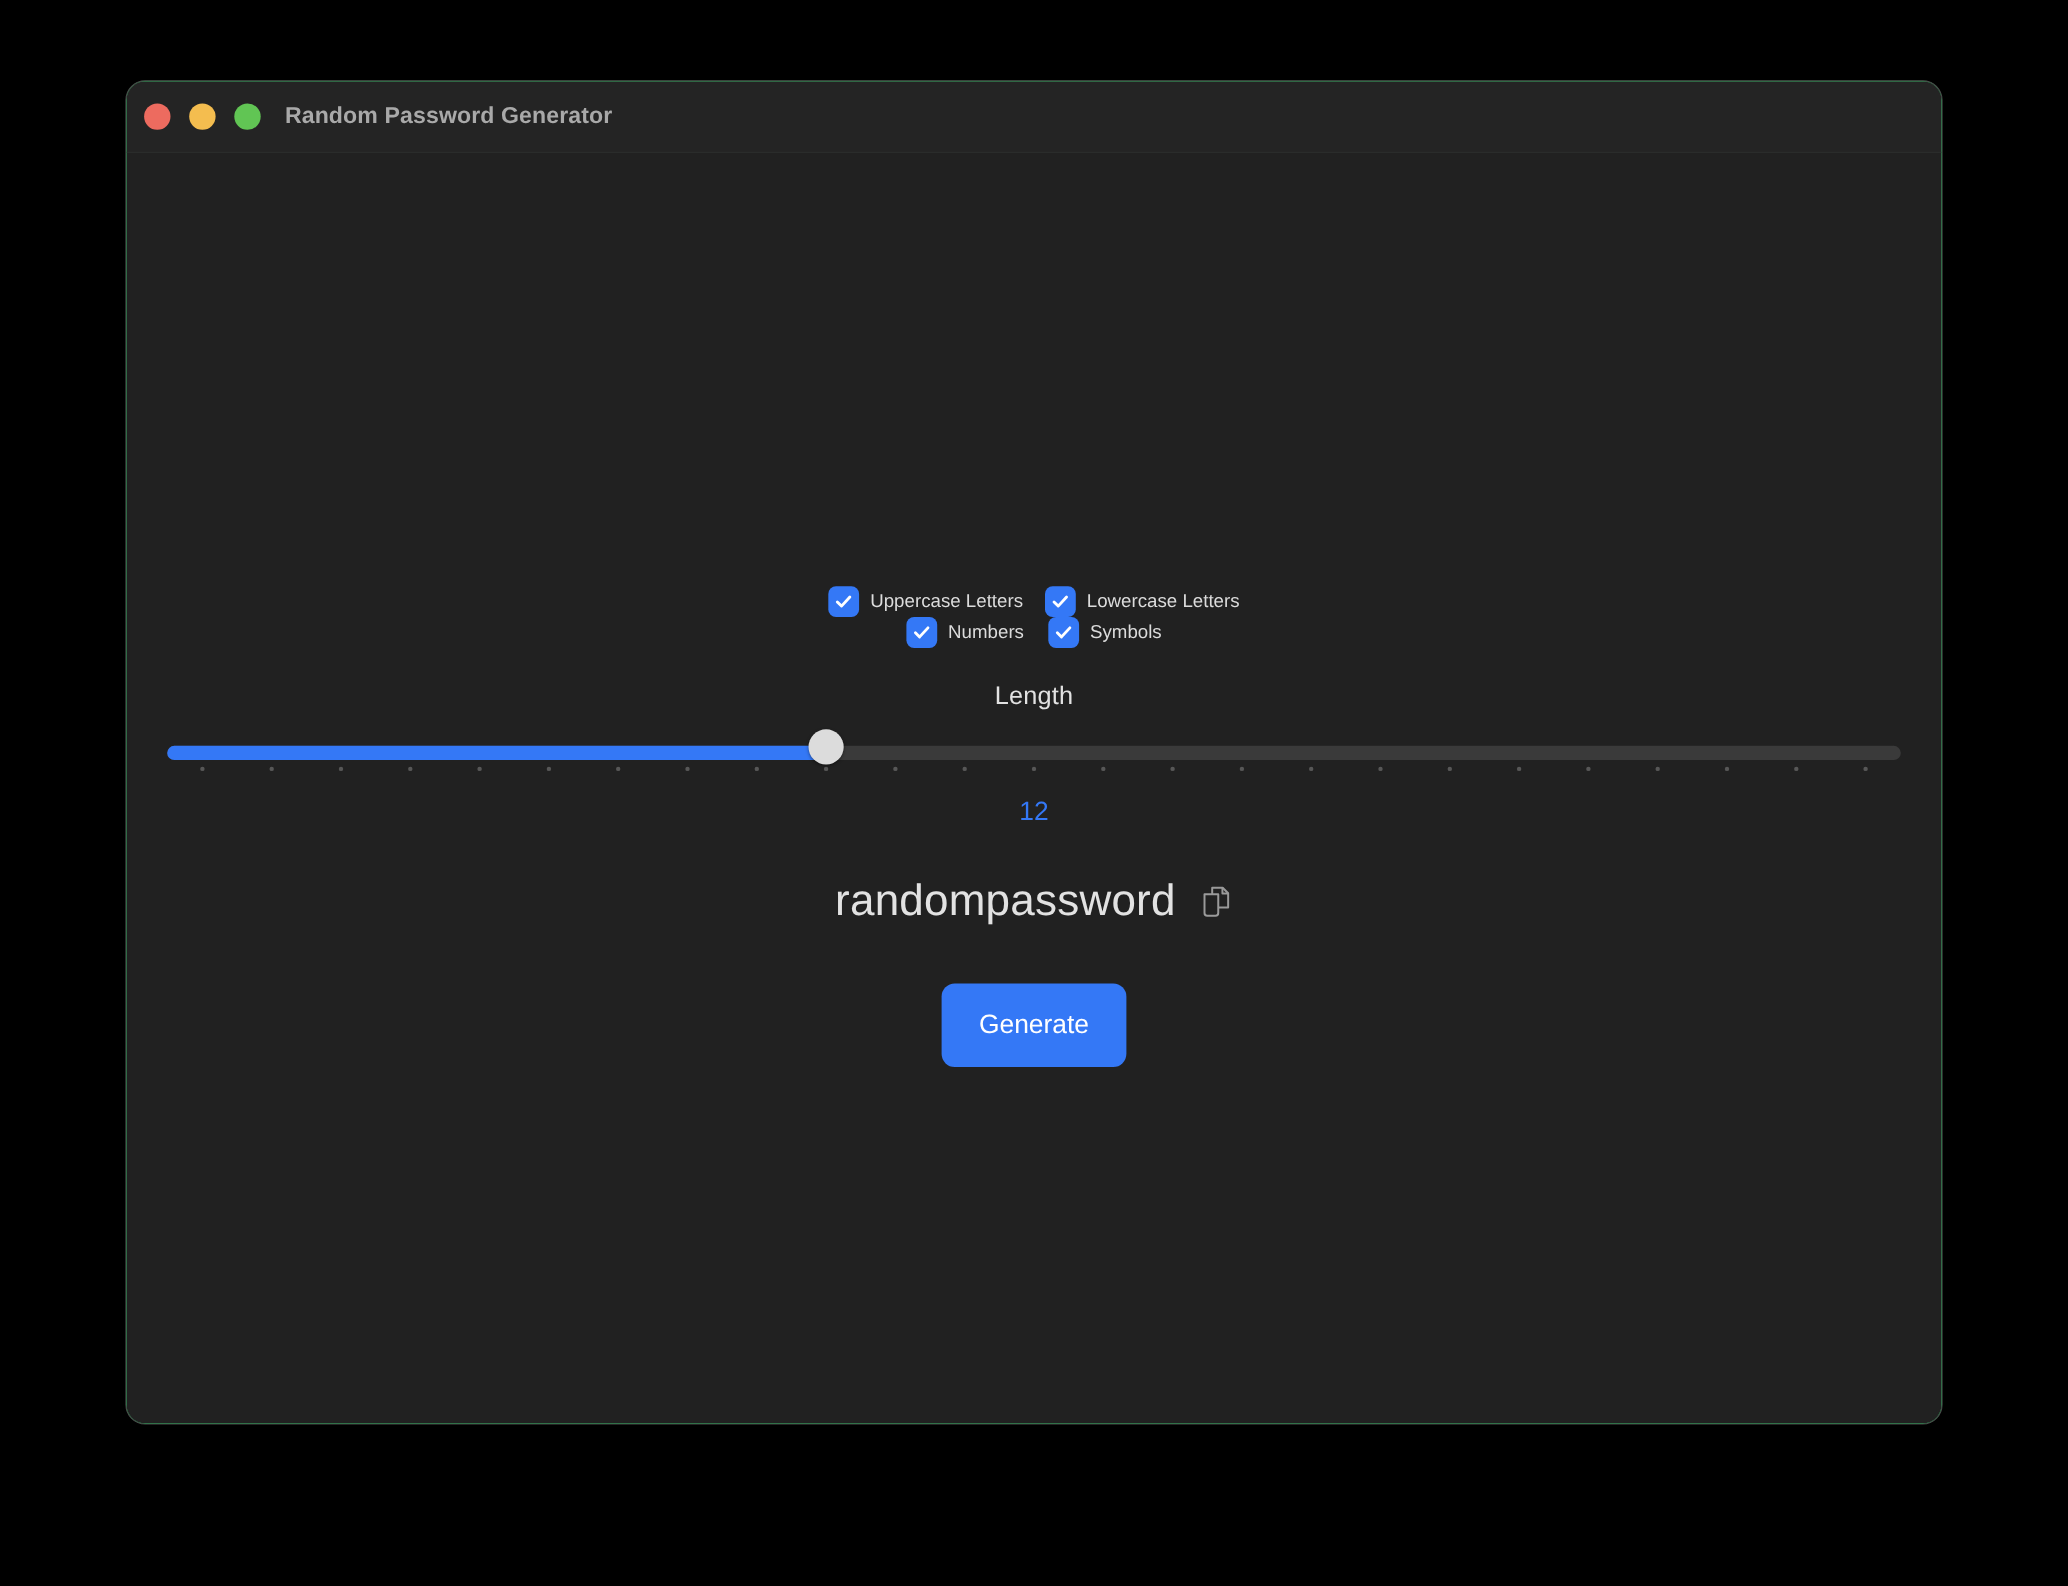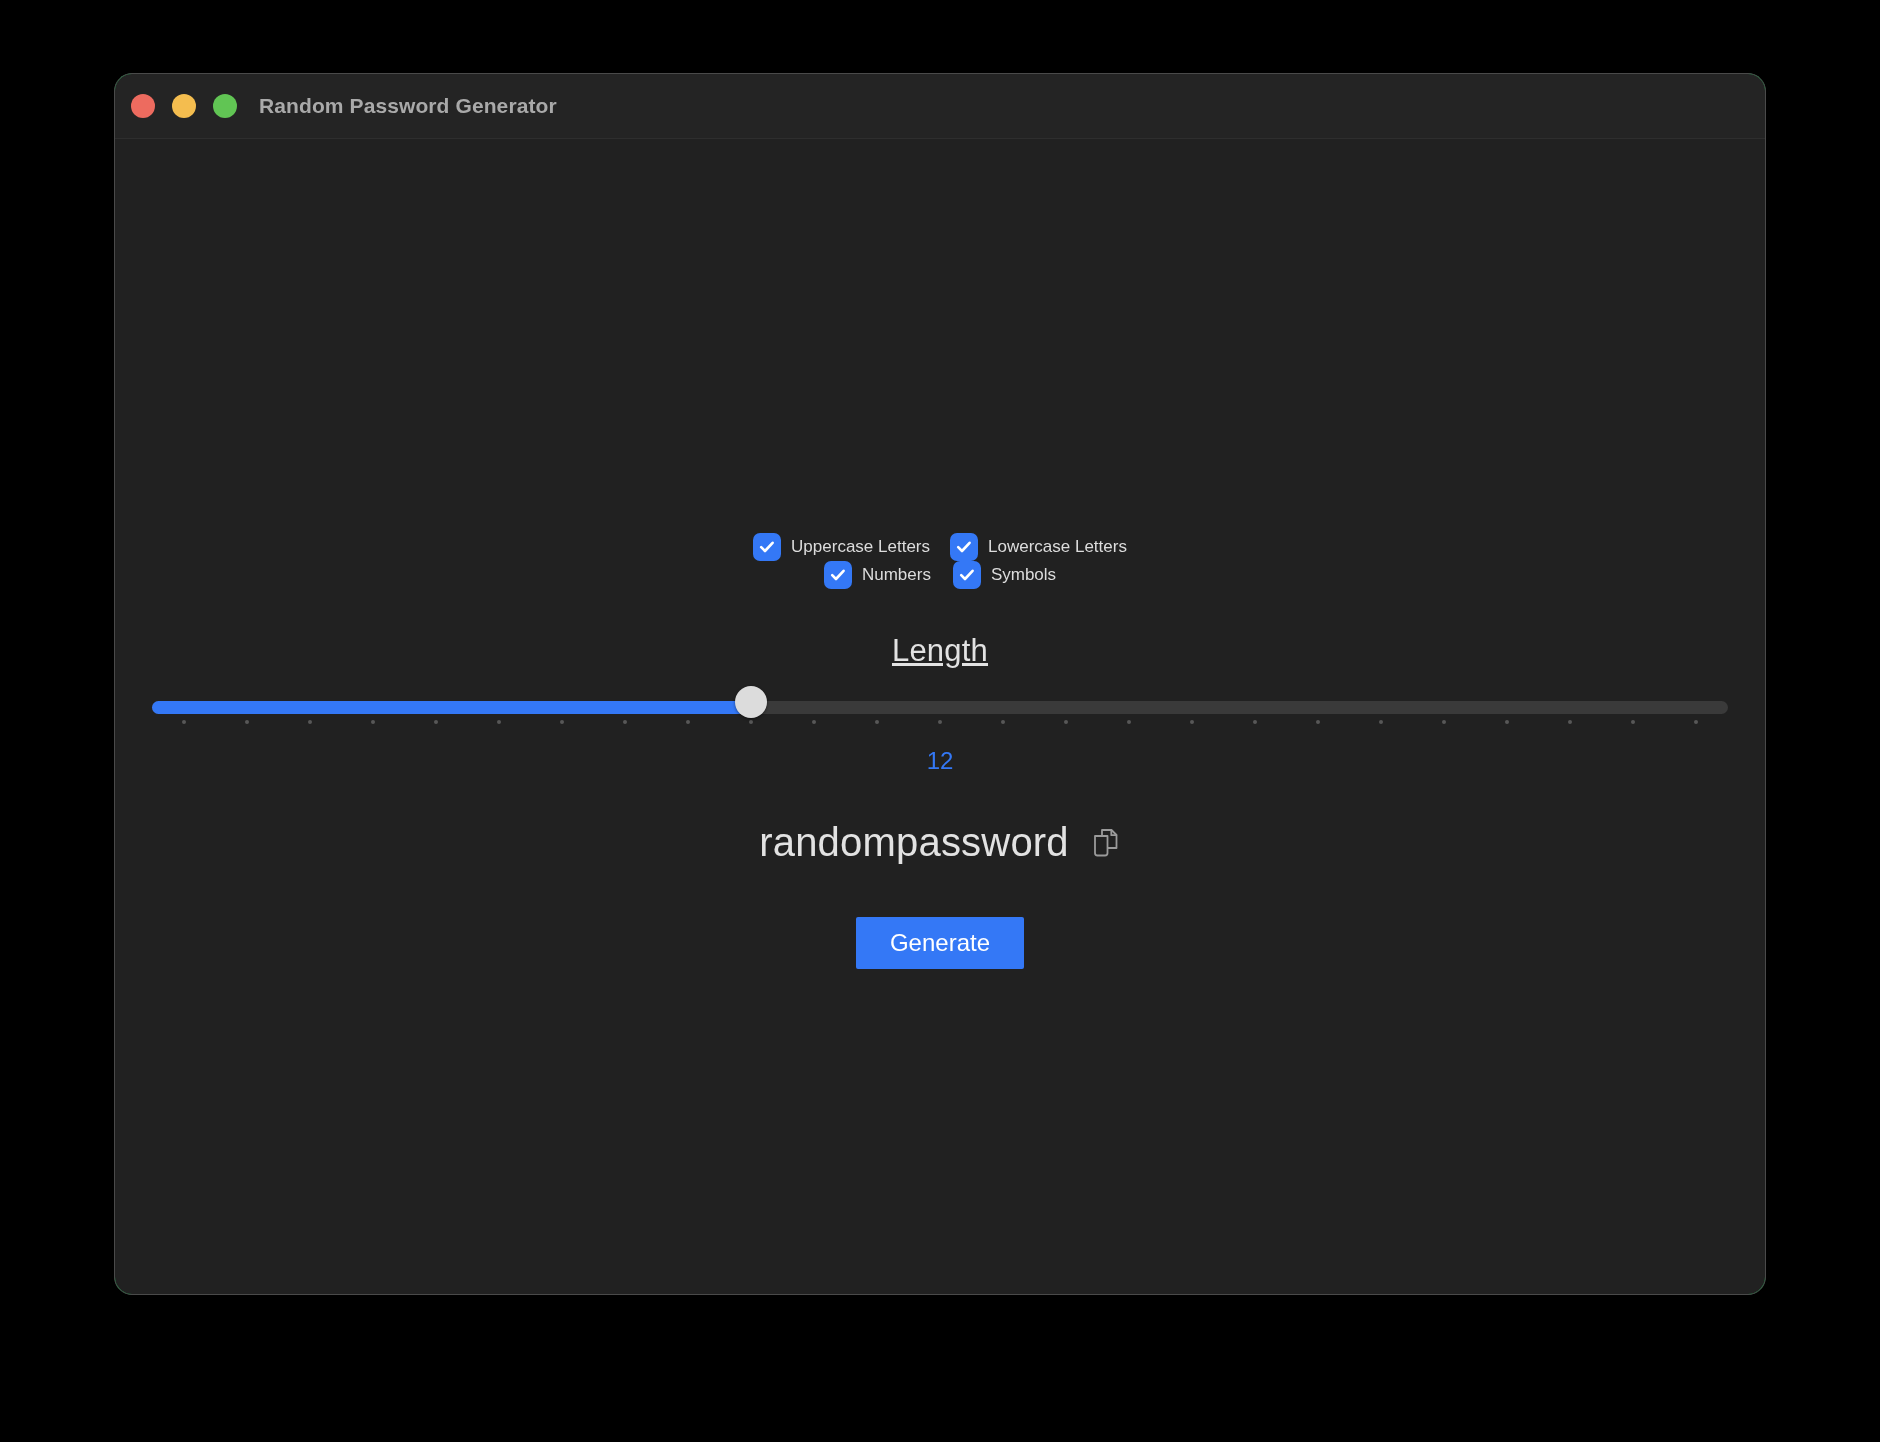--- a/index.html
+++ b/index.html
@@ -107,25 +107,24 @@
   .checkbox-box svg { display: block; }
 
   .checkbox-label {
     color: #dcdcdc;
     font-size: 17px;
     white-space: nowrap;
   }
 
   
   #length-title {
-    margin-top: 44px;
+    margin-top: 30px;
     color: #e2e2e2;
-    font-size: 31px;
+    font-size: 23px;
     letter-spacing: 0.2px;
-    text-decoration: underline;
   }
 
   #slider-area {
     position: relative;
     width: 1576px;
     margin-top: 24px;
     height: 42px;
   }
 
   #slider-track {
@@ -202,22 +201,22 @@
   #copy-button svg { display: block; }
 
   
   #generate-button {
     margin-top: 52px;
     background: #3478F6;
     color: #ffffff;
     font-size: 24px;
     font-family: "Liberation Sans", sans-serif;
     border: none;
-    border-radius: 2px;
-    padding: 14px 34px;
+    border-radius: 12px;
+    padding: 26px 34px;
     cursor: pointer;
     line-height: 1;
   }
 </style>
 </head>
 <body>
 
 <div id="app-window">
 
   <div id="title-bar">

